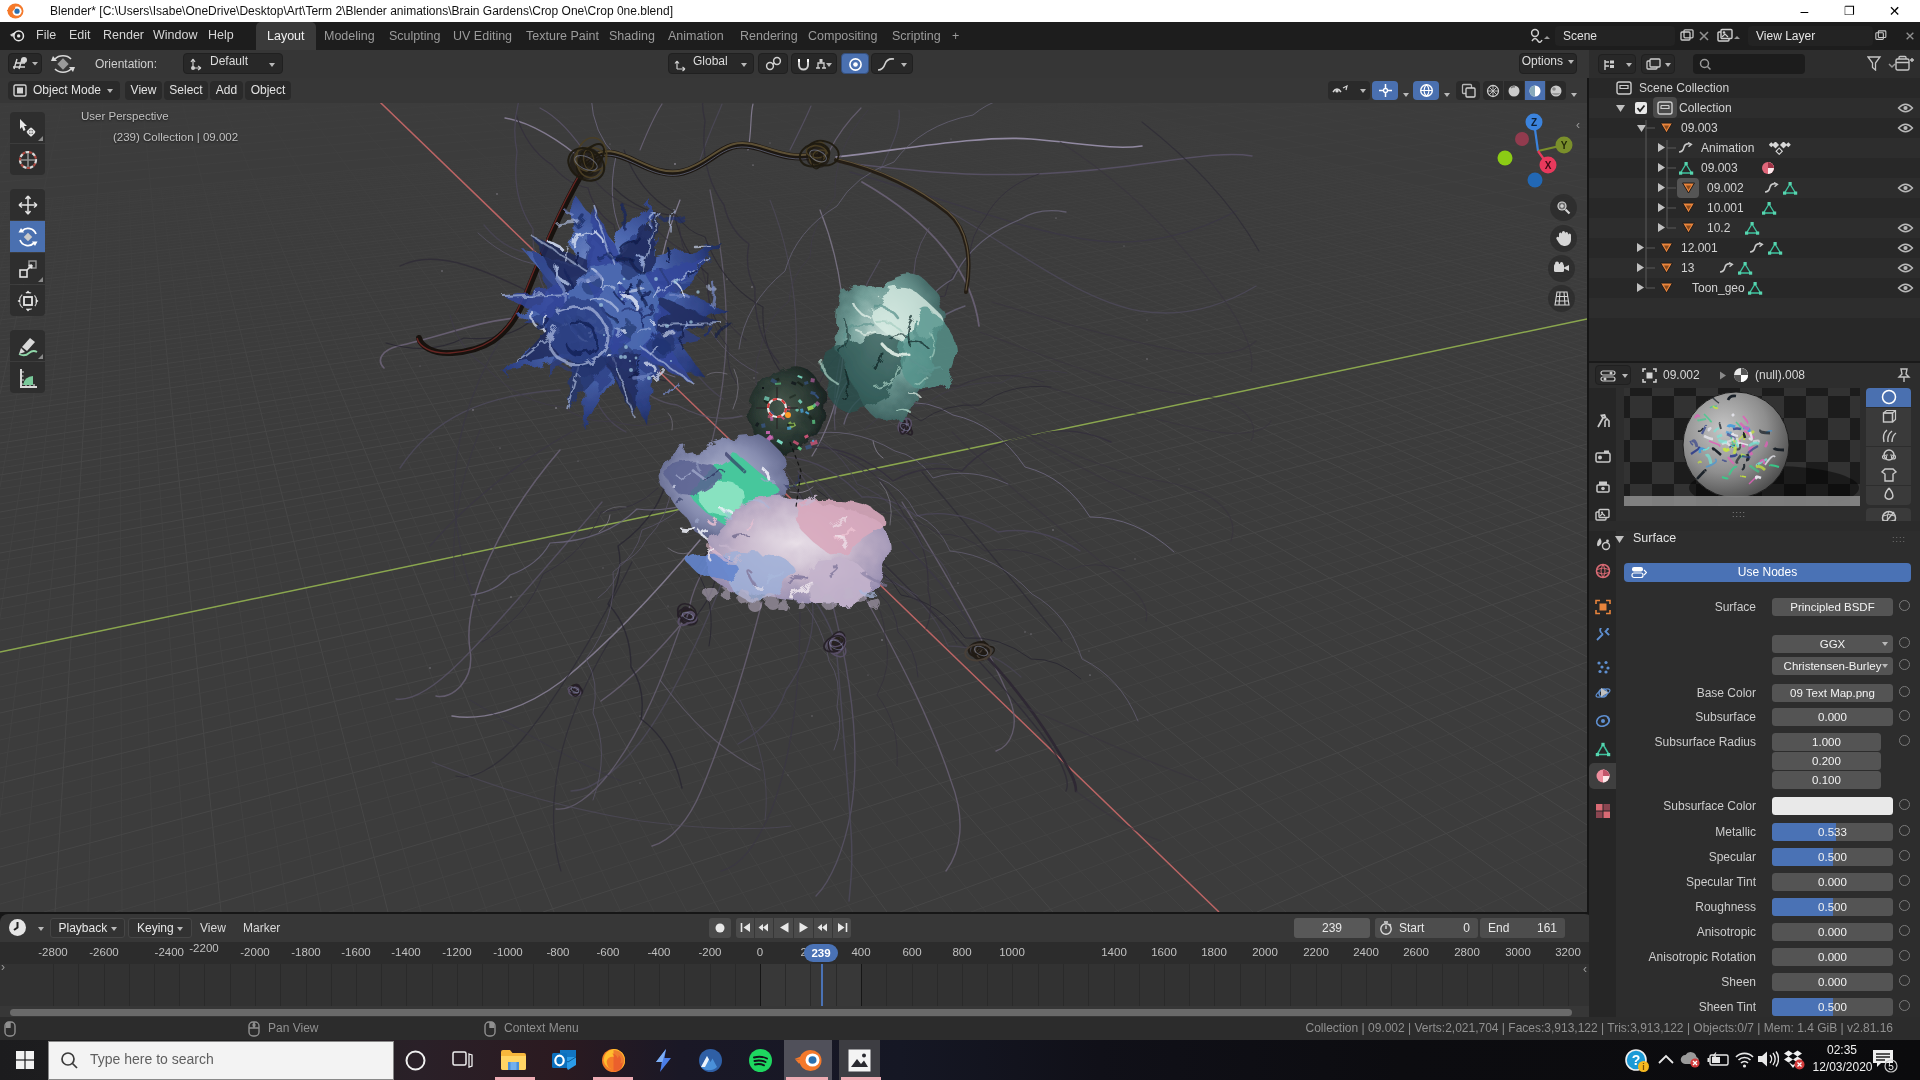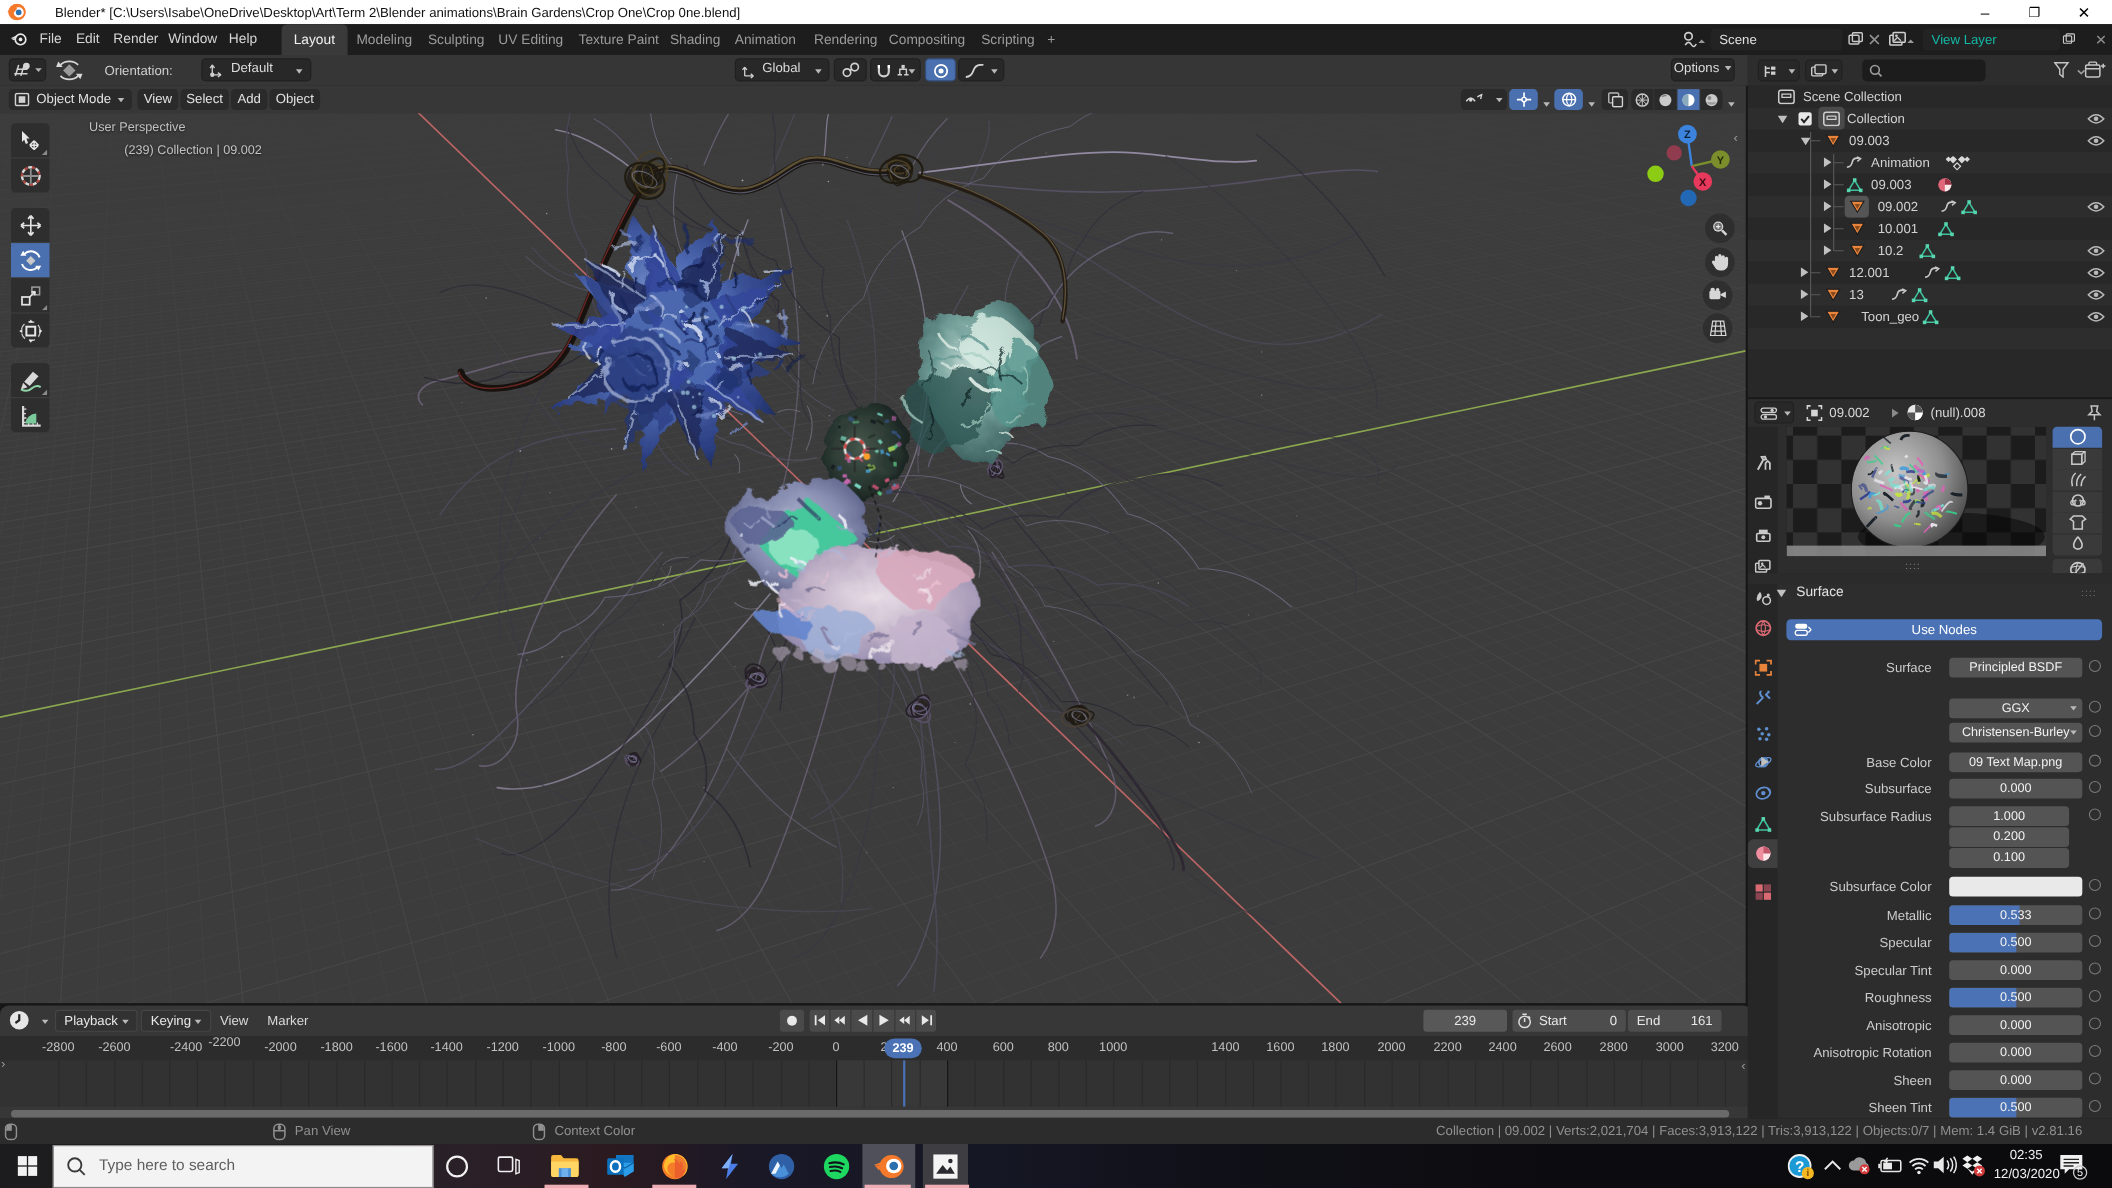--- a/index.html
+++ b/index.html
@@ -99,21 +99,21 @@
     <rect x="4" y="0.8" width="9" height="8" rx="1" fill="none" stroke="#c9c9c9" stroke-width="1.3"></rect>
     <path d="M20,3 l8,8 M28,3 l-8,8" stroke="#909090" stroke-width="1.6"></path>
   </svg>
   <svg class="abs" style="left:1717px;top:6px" width="26" height="16" viewBox="0 0 26 16">
     <rect x="1" y="4" width="11" height="9" rx="1" fill="none" stroke="#cfcfcf" stroke-width="1.4"></rect>
     <rect x="4" y="1.5" width="11" height="9" rx="1" fill="#2a2a2a" stroke="#cfcfcf" stroke-width="1.4"></rect>
     <circle cx="7" cy="4.5" r="1.2" fill="#cfcfcf"></circle>
         <path d="M5,9 l3,-3 l3,3" fill="none" stroke="#cfcfcf" stroke-width="1.2"></path>
     <path d="M20,8 l3,3 l-6,0 Z" fill="#9a9a9a"></path>
   </svg>
-  <div class="abs" style="left:1748px;top:4px;width:125px;height:20px;background:#232323;border-radius:4px;color:#14b8a6;font-size:12px;line-height:20px;text-indent:8px;">View Layer</div>
+  <div class="abs" style="left:1748px;top:4px;width:125px;height:20px;background:#232323;border-radius:4px;color:#e5e5e5;font-size:12px;line-height:20px;text-indent:8px;">View Layer</div>
   <svg class="abs" style="left:1875px;top:7px" width="40" height="14" viewBox="0 0 48 14">
     <rect x="1" y="3" width="9" height="8" rx="1" fill="none" stroke="#c9c9c9" stroke-width="1.3"></rect>
     <rect x="4" y="0.8" width="9" height="8" rx="1" fill="none" stroke="#c9c9c9" stroke-width="1.3"></rect>
     <path d="M38,3 l8,8 M46,3 l-8,8" stroke="#909090" stroke-width="1.6"></path>
   </svg>
 </div>
 
 <div id="row2" class="abs">
   <div class="btn" style="left:8px;top:3px;width:34px;height:21px;">
     <svg width="32" height="19" viewBox="0 0 32 19">
@@ -1459,21 +1459,21 @@
         <rect x="1" y="1" width="10" height="14" rx="4" fill="none" stroke="#909090" stroke-width="1.4"></rect>
         <path d="M6,1 v6 M1,7 h10" stroke="#909090" stroke-width="1.4"></path>
         <rect x="4.5" y="2" width="3" height="4" rx="1.5" fill="#909090"></rect>
       </svg>
   <div class="abs" style="left:268px;">Pan View</div>
   <svg class="abs" style="left:484px;top:4px" width="12" height="16" viewBox="0 0 12 16">
         <rect x="1" y="1" width="10" height="14" rx="4" fill="none" stroke="#909090" stroke-width="1.4"></rect>
         <path d="M6,1 v6" stroke="#909090" stroke-width="1.4"></path>
         <path d="M10,2 a4,4 0 0 0 -4,-1 v6 h4.5 Z" fill="#909090"></path>
       </svg>
-  <div class="abs" style="left:504px;">Context Color</div>
+  <div class="abs" style="left:504px;">Context Menu</div>
   <div class="abs" style="right:27px;">Collection | 09.002 | Verts:2,021,704 | Faces:3,913,122 | Tris:3,913,122 | Objects:0/7 | Mem: 1.4 GiB | v2.81.16</div>
 </div>
 <div id="rightpanel" class="abs">
       <div id="outliner">
         <div id="outlhead">
           <div class="btn" style="left:9px;top:4px;width:38px;height:20px;">
             <svg class="abs" style="left:4px;top:4px" width="15" height="12" viewBox="0 0 15 12">
               <path d="M2,1 v10 M2,3 h4 M2,7 h4" stroke="#cdcdcd" stroke-width="1.4" fill="none"></path>
               <rect x="7" y="1.5" width="4" height="3" fill="#cdcdcd"></rect>
               <rect x="7" y="6" width="4" height="3" fill="#cdcdcd"></rect>

